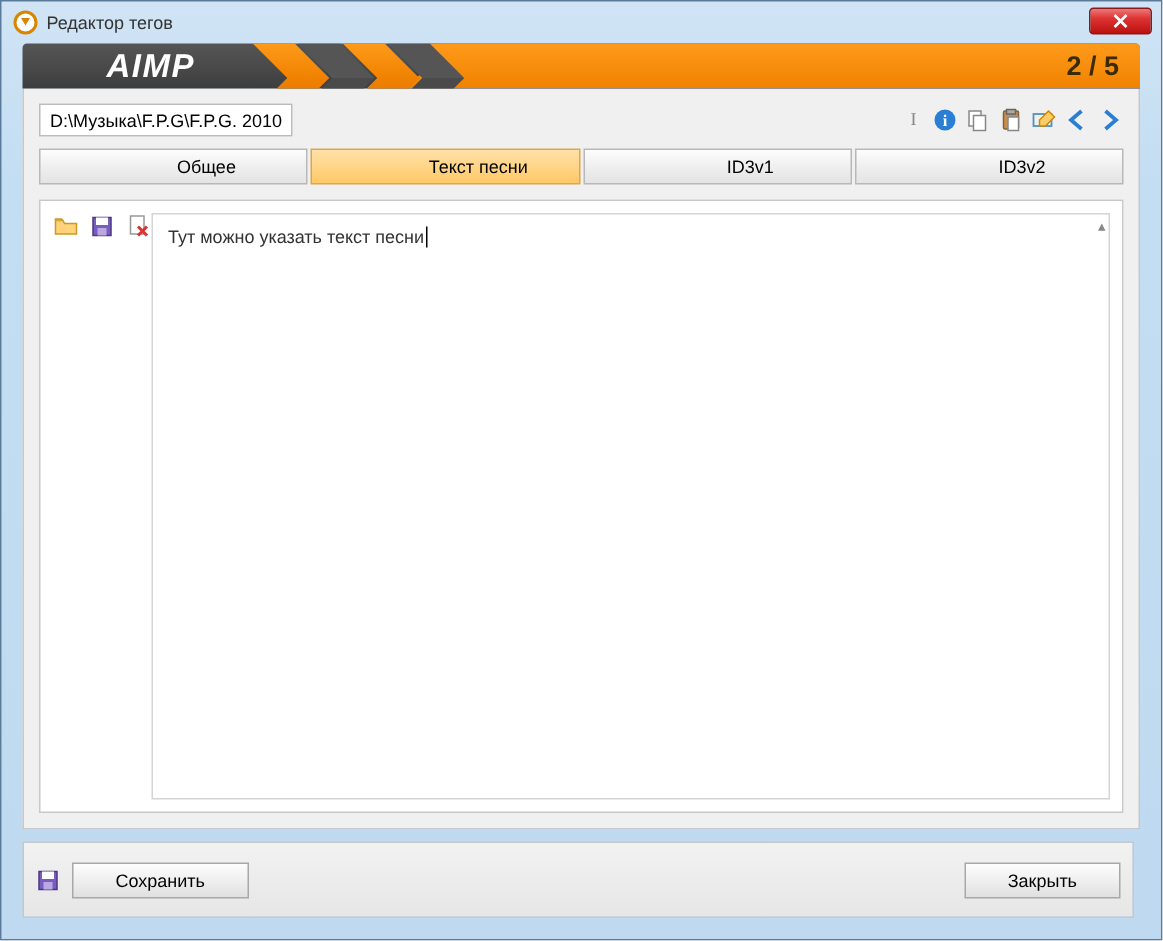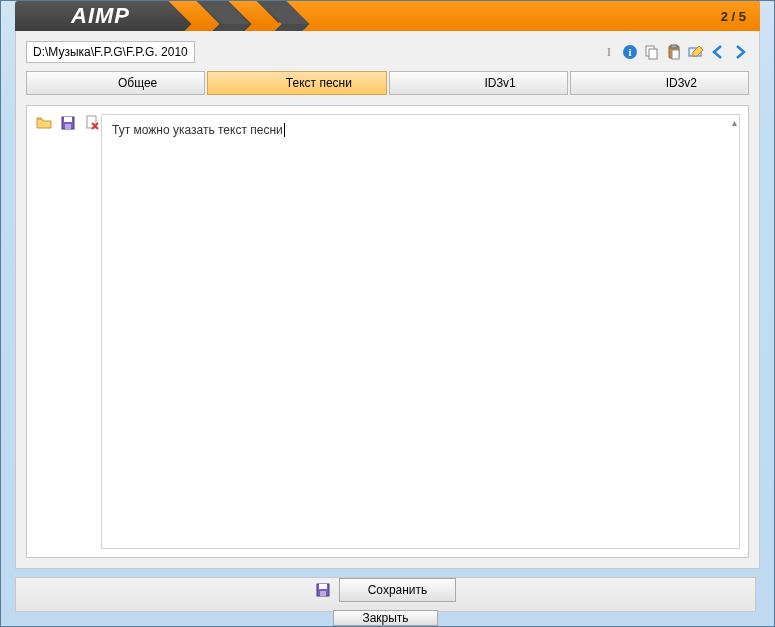--- a/index.html
+++ b/index.html
@@ -124,21 +124,21 @@
   bottom: 0;
   background: linear-gradient(180deg,#f08200,#e07000);
   transform: skewX(-45deg);
 }
 .chev.dark::before { background: #555; }
 .chev.dark::after { background: #4a4a4a; }
 .counter {
   position: absolute;
   right: 14px;
   color: #3a2a00;
-  font-size: 13px;
+  font-size: 18px;
   font-weight: bold;
   z-index: 3;
 }
 
 .content-area {
   margin: 0 14px 8px 14px;
   flex: 1;
   background: #f0f0f0;
   border: 1px solid #c8c8c8;
   border-top: none;
@@ -239,28 +239,27 @@
 .editor-scroll-up {
   position: absolute;
   right: 2px;
   top: 2px;
   color: #888;
   font-size: 10px;
 }
 
 .footer {
   margin: 0 18px 14px 14px;
-  height: 35px;
+  height: 51px;
   background: linear-gradient(180deg,#f2f2f2,#e6e6e6);
   border: 1px solid #c8c8c8;
   display: flex;
   align-items: center;
   padding: 0 8px;
   gap: 8px;
-  flex-direction: column;
 }
 .footer-left {
   display: flex;
   align-items: center;
   gap: 8px;
   flex: 1;
 }
 .footer-btn {
   height: 24px;
   padding: 0 28px;
@@ -277,20 +276,29 @@
   display: inline-flex;
   align-items: center;
   justify-content: center;
 }
 </style>
 </head>
 <body>
 
 <div class="window">
 
+  <div class="titlebar">
+    <span class="title-icon"></span>
+    <span class="title-text">Редактор тегов</span>
+    <div class="close-btn">
+      <svg viewBox="0 0 10 10">
+          <path d="M1 1 L9 9 M9 1 L1 9" stroke="#fff" stroke-width="1.8" fill="none"></path>
+        </svg>
+    </div>
+  </div>
 
   <div class="header-band">
     <div class="aimp-logo">AIMP</div>
     <div class="chevrons">
       <div class="chev"></div>
       <div class="chev dark"></div>
       <div class="chev"></div>
       <div class="chev dark"></div>
     </div>
     <div class="chevrons-bg"></div>

